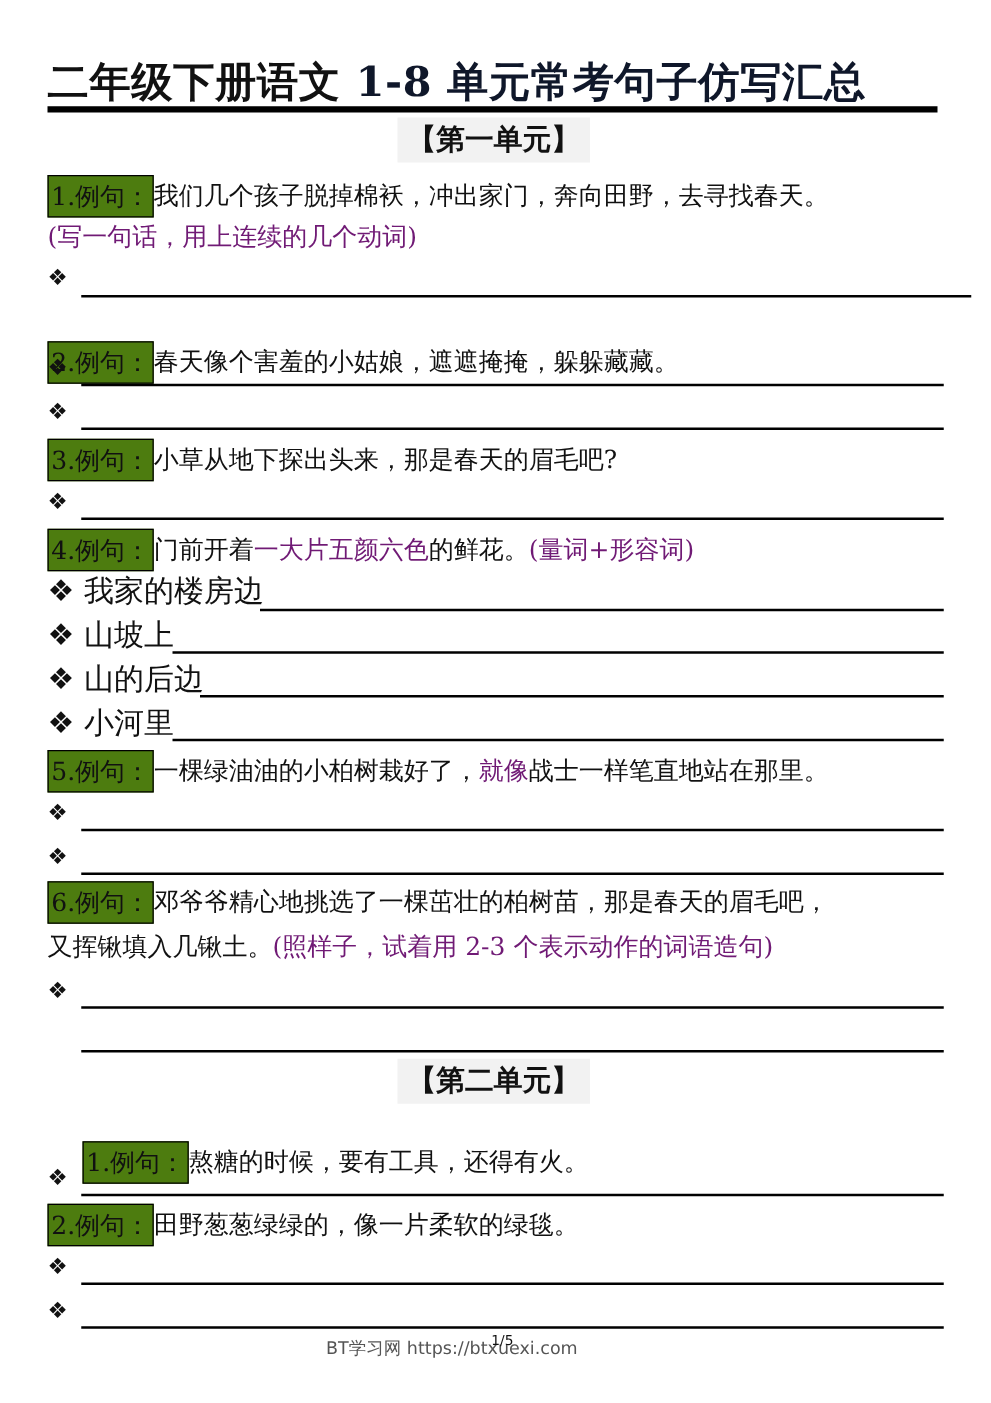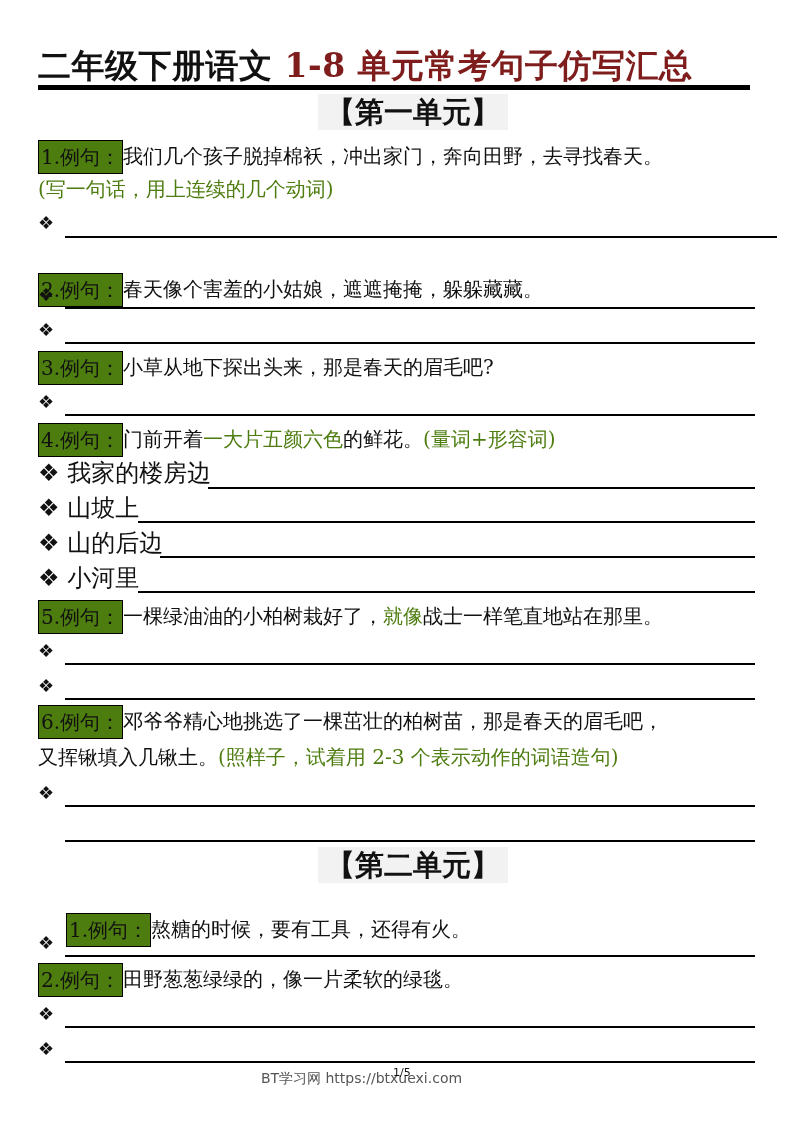--- a/index.html
+++ b/index.html
@@ -3,38 +3,38 @@
 <meta charset="utf-8">
 <style>
   html, body { margin: 0; padding: 0; background: #ffffff; }
   body { width: 793px; height: 1122px; position: relative; overflow: hidden;
          font-family: "DejaVu Serif", "Liberation Serif", serif; color: #111; }
   .title { position: absolute; left: 38px; top: 44px; width: 712px; height: 44px;
            font-size: 33px; font-weight: bold; line-height: 44px; white-space: nowrap; letter-spacing: 0.5px; }
   .title .red { color: #e3141b; }
   .title-rule { position: absolute; left: 38px; top: 85px; width: 712px; height: 5px; background: #000; }
   .unit-head { position: absolute; height: 36px; line-height: 36px; background: #f2f2f2;
-               font-size: 29px; font-weight: bold; padding: 0 8px; white-space: nowrap; }
+               font-size: 23px; font-weight: bold; padding: 0 8px; white-space: nowrap; }
   .row { position: absolute; left: 38px; height: 30px; line-height: 30px; font-size: 20px; white-space: nowrap; }
   .tag { display: inline-block; background: #4d7c0f; border: 1px solid #000; padding: 0 2px;
          height: 32px; line-height: 32px; vertical-align: middle; margin-top: -2px; }
-  .red { color: #4d7c0f; }
+  .red { color: #701a75; }
   .diamond { position: absolute; left: 38px; font-size: 18px; line-height: 20px; }
   .line { position: absolute; height: 2px; background: #000; }
   .prompt { position: absolute; left: 38px; font-size: 24px; line-height: 26px; white-space: nowrap; }
   .footer { position: absolute; left: 0; width: 723px; top: 1070px; text-align: center;
             font-family: "DejaVu Sans", sans-serif; font-size: 14px; color: #555; }
   .page-num { position: absolute; left: 393px; top: 1066px; font-family: "DejaVu Sans", sans-serif;
               font-size: 11px; color: #111; }
 </style>
 </head>
 <body>
 
 <div class="title">
-  <span>二年级下册语文 </span><span class="red" style="color:#7f1d1d">1-8 单元常考句子仿写汇总</span>
+  <span>二年级下册语文 </span><span class="red" style="color:#0f172a">1-8 单元常考句子仿写汇总</span>
 </div>
 <div class="title-rule"></div>
 
 <div class="unit-head" style="left:318px; top:94px;">【第一单元】</div>
 
 <div class="row" style="top:141px;">
   <span class="tag">1.例句：</span><span>我们几个孩子脱掉棉袄，冲出家门，奔向田野，去寻找春天。</span>
 </div>
 <div class="row red" style="top:174px;">(写一句话，用上连续的几个动词)</div>
 <div class="diamond" style="top:213px;">❖</div>

